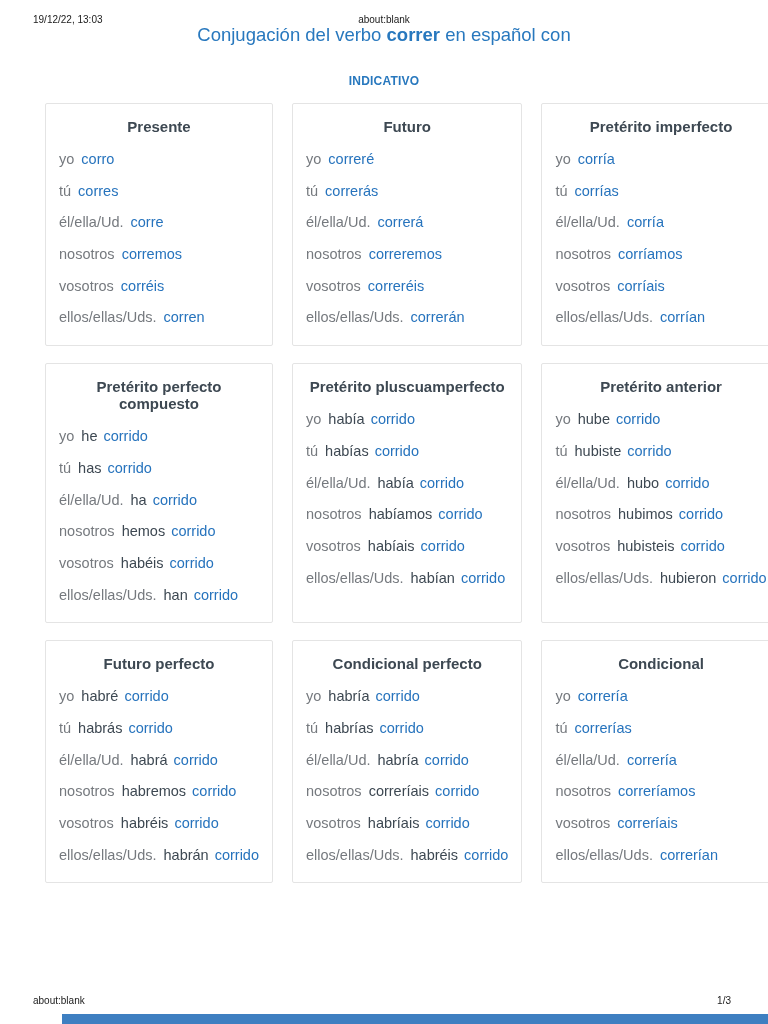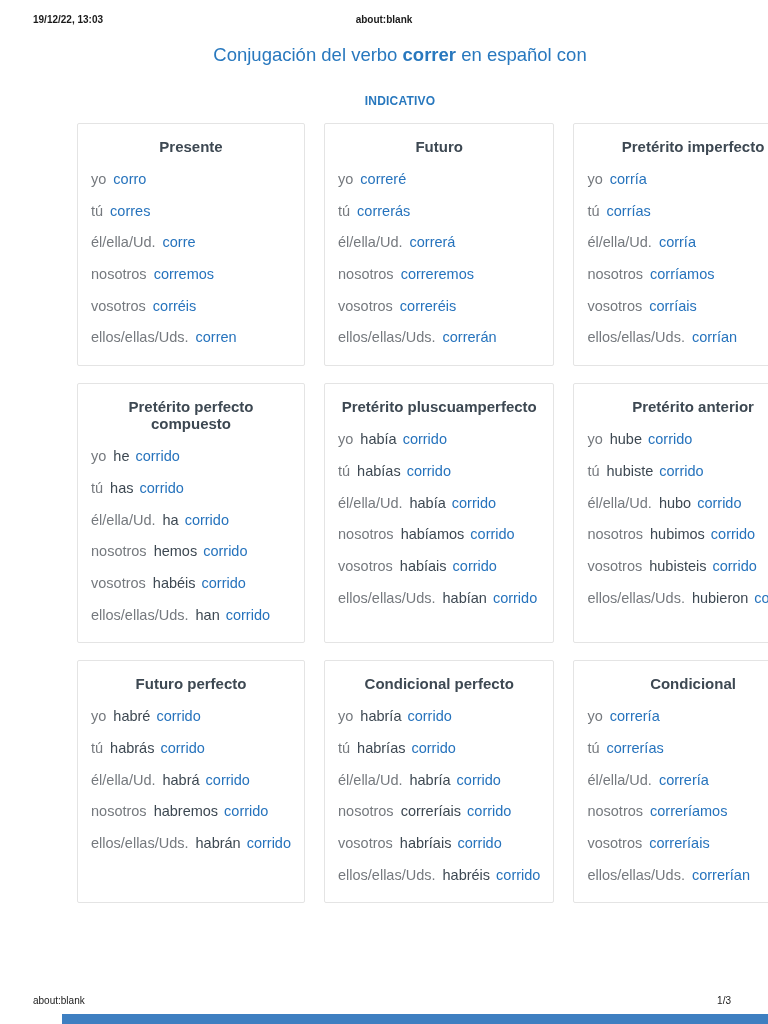--- a/index.html
+++ b/index.html
@@ -2,24 +2,24 @@
 <html><head>
 <meta charset="utf-8">
 <style>
   html, body { margin: 0; padding: 0; background: #ffffff; }
   body {
     width: 768px; height: 1024px; position: relative; overflow: hidden;
     font-family: "Liberation Sans", sans-serif; color: #3d4852;
   }
   .print-header {
     position: absolute; top: 14px; left: 0; right: 0;
-    font-size: 10px; color: #1a1a1a; text-align: center; font-weight: bold;
+    font-size: 10px; color: #1a1a1a; text-align: center;
   }
   .print-header .left { position: absolute; left: 33px; top: 0; }
-  .main { padding-top: 44px; margin-left: 32px; }
+  .main { padding-top: 24px; }
   .page-title {
     text-align: center; color: #2878be; font-size: 18.5px; margin-top: 0;
   }
   .page-title strong { font-weight: 700; }
   .section-title {
     text-align: center; color: #2878be; font-size: 12px; font-weight: 700;
     margin-top: 28px; letter-spacing: 0.2px;
   }
   .grid {
     display: grid; grid-template-columns: repeat(3, 1fr);
@@ -115,20 +115,21 @@
         <div class="row"><span class="pronoun">nosotros</span><span class="aux">hubimos</span><span class="form">corrido</span></div>
         <div class="row"><span class="pronoun">vosotros</span><span class="aux">hubisteis</span><span class="form">corrido</span></div>
         <div class="row"><span class="pronoun">ellos/ellas/Uds.</span><span class="aux">hubieron</span><span class="form">corrido</span></div>
       </div>
       <div class="card">
         <div class="card-title">Futuro perfecto</div>
         <div class="row"><span class="pronoun">yo</span><span class="aux">habré</span><span class="form">corrido</span></div>
         <div class="row"><span class="pronoun">tú</span><span class="aux">habrás</span><span class="form">corrido</span></div>
         <div class="row"><span class="pronoun">él/ella/Ud.</span><span class="aux">habrá</span><span class="form">corrido</span></div>
         <div class="row"><span class="pronoun">nosotros</span><span class="aux">habremos</span><span class="form">corrido</span></div>
+        <div class="row"><span class="pronoun">vosotros</span><span class="aux">habréis</span><span class="form">corrido</span></div>
         <div class="row"><span class="pronoun">ellos/ellas/Uds.</span><span class="aux">habrán</span><span class="form">corrido</span></div>
       </div>
       <div class="card">
         <div class="card-title">Condicional perfecto</div>
         <div class="row"><span class="pronoun">yo</span><span class="aux">habría</span><span class="form">corrido</span></div>
         <div class="row"><span class="pronoun">tú</span><span class="aux">habrías</span><span class="form">corrido</span></div>
         <div class="row"><span class="pronoun">él/ella/Ud.</span><span class="aux">habría</span><span class="form">corrido</span></div>
         <div class="row"><span class="pronoun">nosotros</span><span class="aux">correríais</span><span class="form">corrido</span></div>
         <div class="row"><span class="pronoun">vosotros</span><span class="aux">habríais</span><span class="form">corrido</span></div>
         <div class="row"><span class="pronoun">ellos/ellas/Uds.</span><span class="aux">habréis</span><span class="form">corrido</span></div>

